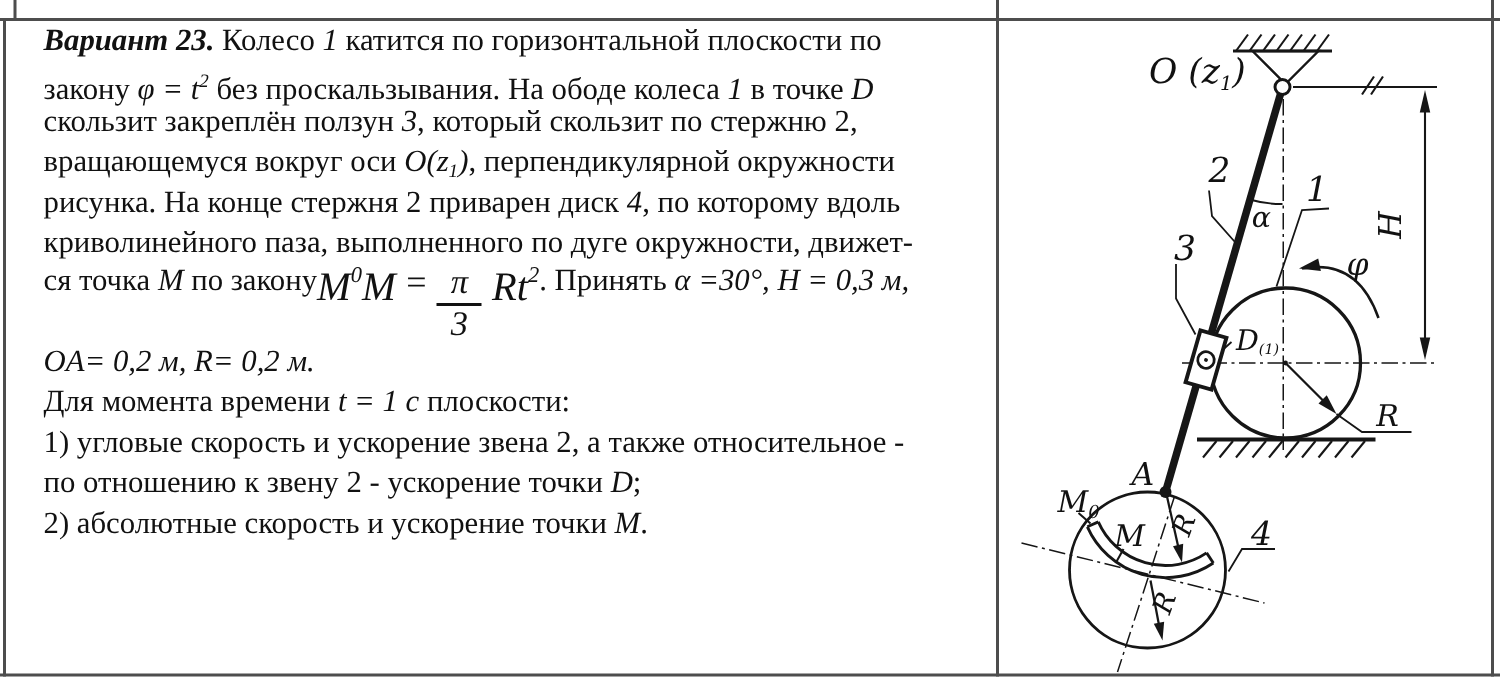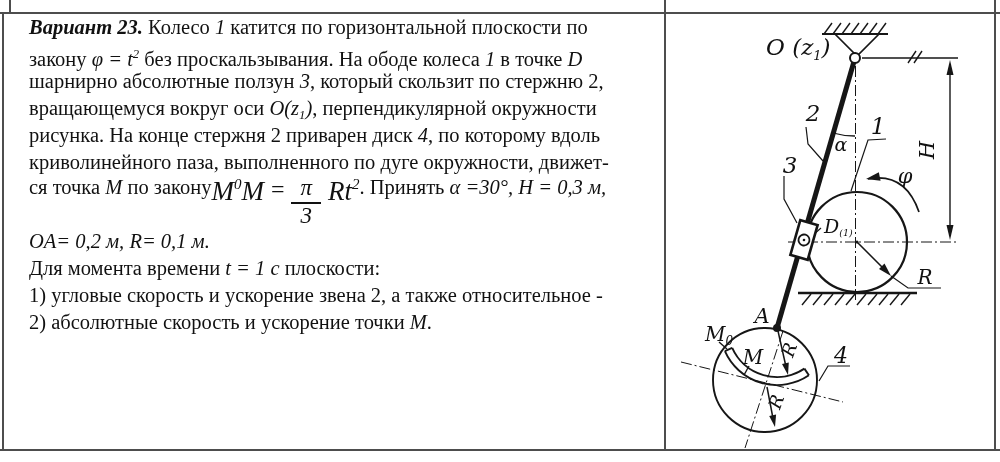--- a/index.html
+++ b/index.html
@@ -32,43 +32,44 @@
 <div class="bline" style="left:0;top:449px;width:1000px;height:2px;"></div>
 <div class="bline" style="left:664px;top:0;width:2px;height:451px;"></div>
 <div class="bline" style="left:994px;top:0;width:2px;height:451px;"></div>
 <div class="bline" style="left:2px;top:12px;width:2px;height:439px;"></div>
 <div class="bline" style="left:9px;top:0;width:2px;height:12px;"></div>
 
 <div class="cell-text">
   <div id="lines-a">
       <div class="tline"><span class="bi">Вариант 23.</span><span> Колесо </span><span class="i">1</span><span> катится по горизонтальной плоскости по</span></div>
       <div class="tline"><span>закону </span><span class="i">φ = t</span><span class="i sup">2</span><span> без проскальзывания. На ободе колеса </span><span class="i">1</span><span> в точке </span><span class="i">D</span></div>
-      <div class="tline"><span>шарнирно абсолютные ползун </span><span class="i">3</span><span>, который скользит по стержню 2,</span></div>
+      <div class="tline"><span>скользит закреплён ползун </span><span class="i">3</span><span>, который скользит по стержню 2,</span></div>
       <div class="tline"><span>вращающемуся вокруг оси </span><span class="i">O(z</span><span class="i sub">1</span><span class="i">)</span><span>, перпендикулярной окружности</span></div>
       <div class="tline"><span>рисунка. На конце стержня 2 приварен диск </span><span class="i">4</span><span>, по которому вдоль</span></div>
       <div class="tline"><span>криволинейного паза, выполненного по дуге окружности, движет-</span></div>
     </div>
   <div class="formula-row">
     <span id="f-pre"><span>ся точка </span><span class="i">M</span><span> по закону </span></span>
     <span class="fbig">M</span>
       <span class="fsub">0</span>
       <span class="fbig">M</span>
     <span class="feq">=</span>
     <span class="frac">
       <span class="num">π</span>
       <span class="den">3</span>
     </span>
     <span class="fbig">Rt</span>
       <span class="fsup">2</span>
     <span id="f-post"><span> . Принять </span><span class="i">α =30°, </span><span class="i">H</span><span class="i"> = 0,3 м,</span></span>
   </div>
   <div id="lines-b">
-      <div class="tline"><span class="i">OA</span><span class="i">= 0,2 м, </span><span class="i">R</span><span class="i">= 0,1 м.</span></div>
+      <div class="tline"><span class="i">OA</span><span class="i">= 0,2 м, </span><span class="i">R</span><span class="i">= 0,2 м.</span></div>
       <div class="tline"><span>Для момента времени </span><span class="i">t</span><span class="i"> = 1 с</span><span> плоскости:</span></div>
       <div class="tline"><span>1) угловые скорость и ускорение звена 2, а также относительное -</span></div>
+      <div class="tline"><span>по отношению к звену 2 - ускорение точки </span><span class="i">D</span><span>;</span></div>
       <div class="tline"><span>2) абсолютные скорость и ускорение точки </span><span class="i">M</span><span>.</span></div>
     </div>
 </div>
 
 <div class="cell-diagram">
 <svg width="330" height="438" viewBox="665 13 330 438" xmlns="http://www.w3.org/2000/svg">
   <g stroke="#161616" fill="none" stroke-width="1.4">
 
     <g>
       <line x1="824" y1="34" x2="832" y2="23"></line>

